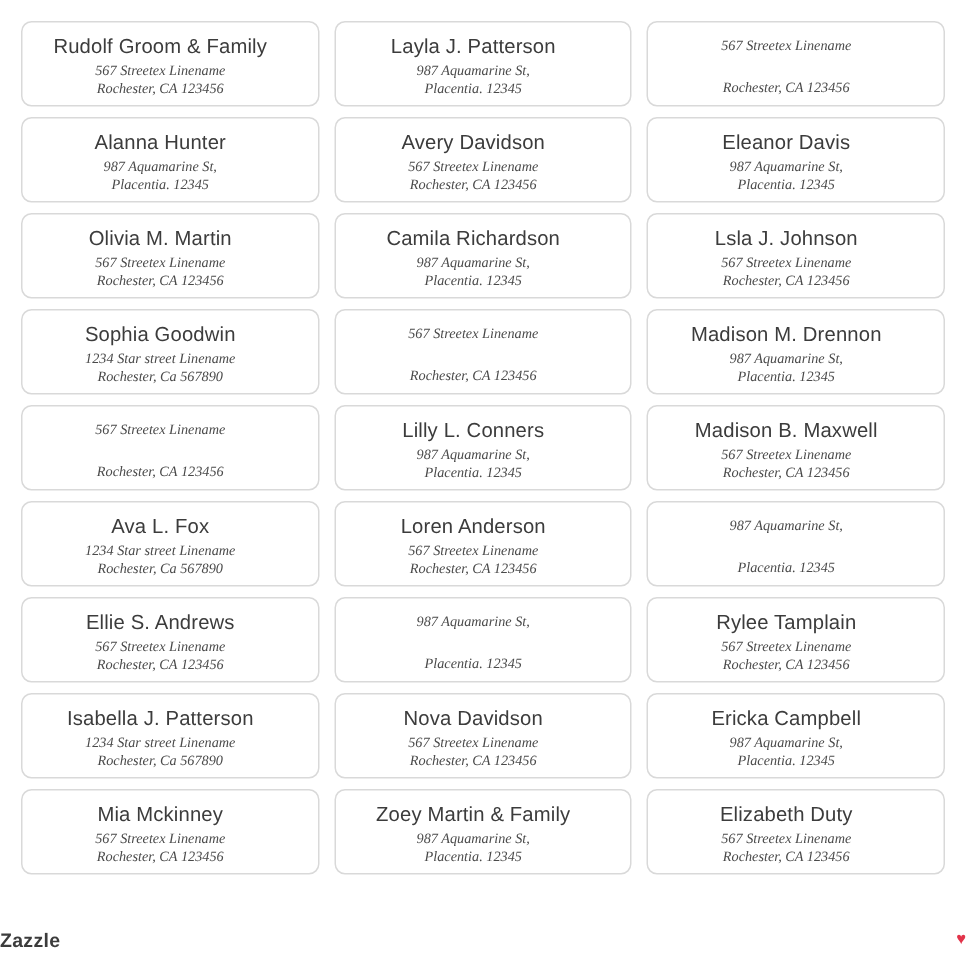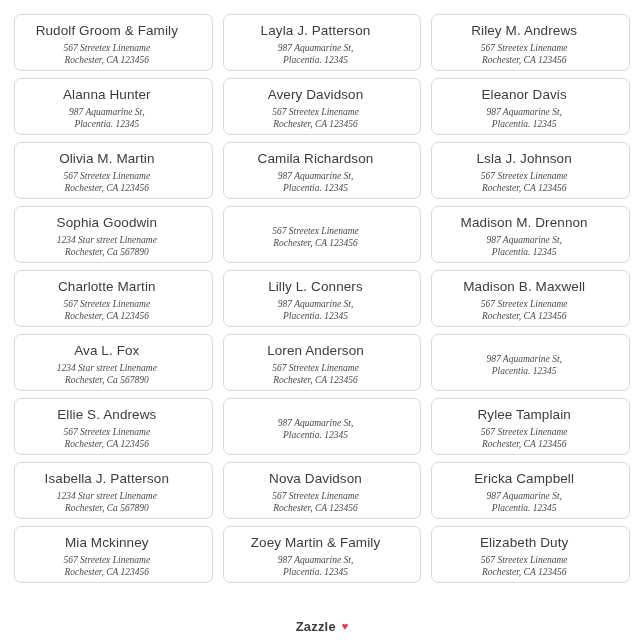--- a/index.html
+++ b/index.html
@@ -31,21 +31,21 @@
   .label-card {
     box-sizing: border-box;
     border: 1px solid #d9d9d9;
     border-radius: 7px;
     background: #ffffff;
     height: 57px;
     padding: 7px 19px 5px 6px;
     display: flex;
     flex-direction: column;
     align-items: center;
-    justify-content: center;
+    justify-content: space-between;
     overflow: hidden;
   }
   .label-name {
     font-family: "Liberation Sans", sans-serif;
     font-size: 13.5px;
     color: #3c3c3c;
     line-height: 17px;
     text-align: center;
     white-space: nowrap;
     letter-spacing: 0.1px;
@@ -60,21 +60,21 @@
     margin-top: 3px;
     white-space: nowrap;
   }
   .footer {
     position: absolute;
     left: 0;
     right: 0;
     bottom: 10px;
     display: flex;
     align-items: center;
-    justify-content: center;
+    justify-content: space-between;
     gap: 6px;
   }
   .brand {
     font-family: "Liberation Sans", sans-serif;
     font-weight: bold;
     font-size: 13px;
     color: #3c3c3c;
     letter-spacing: 0.2px;
   }
   .heart {
@@ -92,21 +92,20 @@
         <div class="label-name">Rudolf Groom &amp; Family</div>
         <div class="label-addr">567 Streetex Linename</div>
         <div class="label-addr" style="margin-top: 0px;">Rochester, CA 123456</div>
       </div>
       <div class="label-card">
         <div class="label-name">Layla J. Patterson</div>
         <div class="label-addr">987 Aquamarine St,</div>
         <div class="label-addr" style="margin-top: 0px;">Placentia. 12345</div>
       </div>
       <div class="label-card">
-        <div class="label-name">Riley M. Andrews</div>
         <div class="label-addr">567 Streetex Linename</div>
         <div class="label-addr" style="margin-top: 0px;">Rochester, CA 123456</div>
       </div>
       <div class="label-card">
         <div class="label-name">Alanna Hunter</div>
         <div class="label-addr">987 Aquamarine St,</div>
         <div class="label-addr" style="margin-top: 0px;">Placentia. 12345</div>
       </div>
       <div class="label-card">
         <div class="label-name">Avery Davidson</div>
@@ -141,21 +140,20 @@
       <div class="label-card">
         <div class="label-addr">567 Streetex Linename</div>
         <div class="label-addr" style="margin-top: 0px;">Rochester, CA 123456</div>
       </div>
       <div class="label-card">
         <div class="label-name">Madison M. Drennon</div>
         <div class="label-addr">987 Aquamarine St,</div>
         <div class="label-addr" style="margin-top: 0px;">Placentia. 12345</div>
       </div>
       <div class="label-card">
-        <div class="label-name">Charlotte Martin</div>
         <div class="label-addr">567 Streetex Linename</div>
         <div class="label-addr" style="margin-top: 0px;">Rochester, CA 123456</div>
       </div>
       <div class="label-card">
         <div class="label-name">Lilly L. Conners</div>
         <div class="label-addr">987 Aquamarine St,</div>
         <div class="label-addr" style="margin-top: 0px;">Placentia. 12345</div>
       </div>
       <div class="label-card">
         <div class="label-name">Madison B. Maxwell</div>

